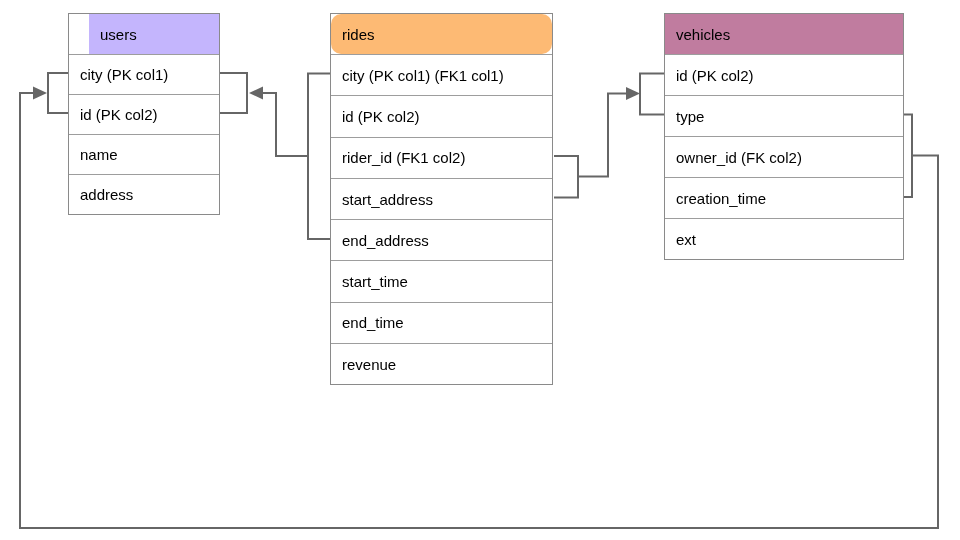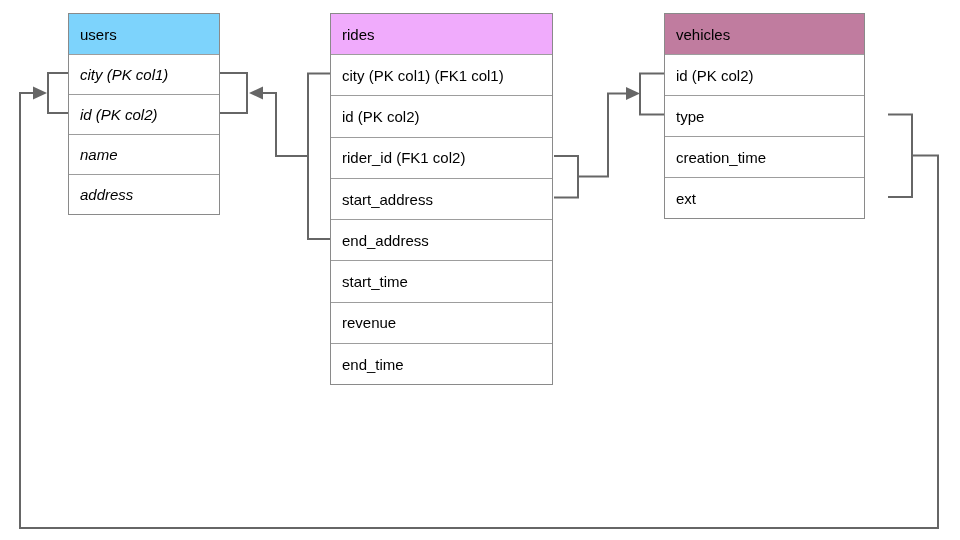--- a/index.html
+++ b/index.html
@@ -16,37 +16,37 @@
   .connector{fill:none;stroke:#666666;stroke-width:2;}
   .arrowhead{fill:#666666;stroke:none;}
   .table{
     position:absolute;top:13px;
     border:1px solid #8a8a8a;
     background:#ffffff;
     box-sizing:border-box;
   }
   .t-users{left:68px;width:152px;}
   .t-rides{left:330px;width:223px;}
-  .t-vehicles{left:664px;width:201px;}
+  .t-vehicles{left:664px;width:240px;}
   .thead{
     height:40px;
     display:flex;align-items:center;
     padding-left:11px;
     font-size:15px;color:#000000;
   }
   .trow{
     display:flex;align-items:center;
     padding-left:11px;
     font-size:15px;color:#000000;
     border-top:1px solid #9d9d9d;
     background:#ffffff;
     white-space:nowrap;
     overflow:hidden;
   }
-  .t-users .trow{height:39px;font-style:italic;}
+  .t-users .trow{height:39px;}
   .t-rides .trow{height:40.3px;}
   .t-vehicles .trow{height:40.1px;}
 </style>
 </head>
 <body>
 
 <div class="canvas">
 
   <svg class="connectors" viewBox="0 0 960 540" xmlns="http://www.w3.org/2000/svg">
 
@@ -60,46 +60,47 @@
     <polygon class="arrowhead" points="640,93.5 626,87 626,100" fill="#666666"></polygon>
     <path class="connector" d="M665 73.5 L640 73.5 L640 114.5 L665 114.5" stroke="#666666"></path>
 
     <path class="connector" d="M888 114.5 L912 114.5 L912 197 L888 197" stroke="#666666"></path>
     <path class="connector" d="M912 155.5 L938 155.5 L938 528 L20 528 L20 93 L34 93" stroke="#666666"></path>
     <polygon class="arrowhead" points="47,93 33,86.5 33,99.5" fill="#666666"></polygon>
     <path class="connector" d="M68 73 L48 73 L48 113 L68 113" stroke="#666666"></path>
   </svg>
 
   <div class="table t-users">
-    <div class="thead" style="background: #7dd3fc;">users</div>
+    <div class="thead" style="background: #c4b5fd; margin-left: 20px;">users</div>
     <div class="tbody">
         <div class="trow">city (PK col1)</div>
         <div class="trow">id (PK col2)</div>
         <div class="trow">name</div>
         <div class="trow">address</div>
       </div>
   </div>
 
   <div class="table t-rides">
-    <div class="thead" style="background: #f0abfc;">rides</div>
+    <div class="thead" style="background: #fdba74; border-radius: 10px;">rides</div>
     <div class="tbody">
         <div class="trow">city (PK col1) (FK1 col1)</div>
         <div class="trow">id (PK col2)</div>
         <div class="trow">rider_id (FK1 col2)</div>
         <div class="trow">start_address</div>
         <div class="trow">end_address</div>
         <div class="trow">start_time</div>
+        <div class="trow">end_time</div>
         <div class="trow">revenue</div>
-        <div class="trow">end_time</div>
       </div>
   </div>
 
   <div class="table t-vehicles">
     <div class="thead" style="background: rgb(192, 124, 159);">vehicles</div>
     <div class="tbody">
         <div class="trow">id (PK col2)</div>
         <div class="trow">type</div>
+        <div class="trow">owner_id (FK col2)</div>
         <div class="trow">creation_time</div>
         <div class="trow">ext</div>
       </div>
   </div>
 
 </div>
 
 </body></html>

